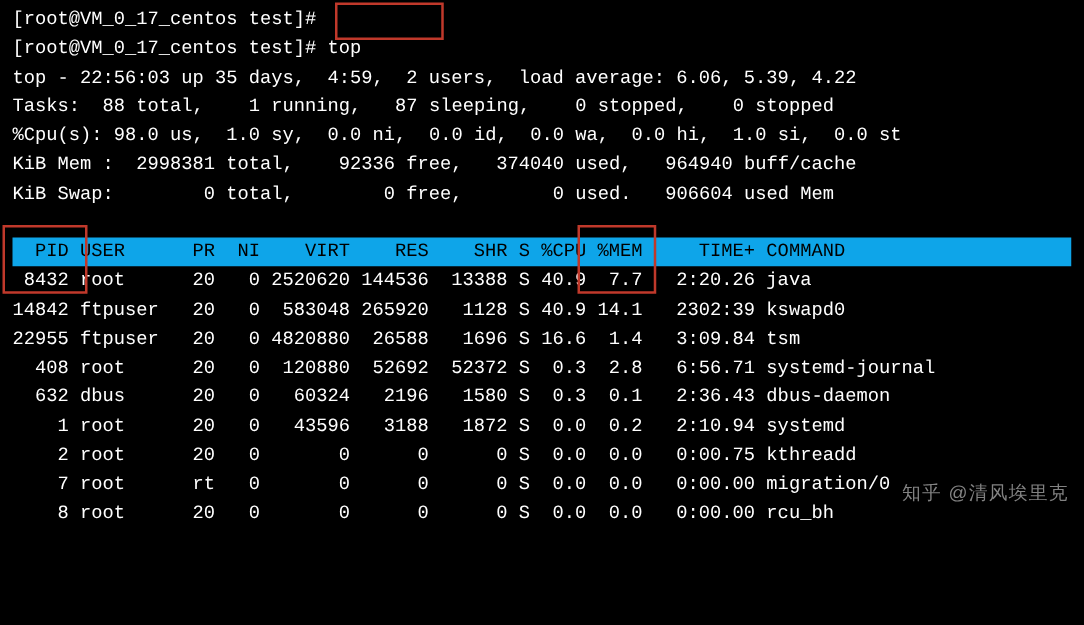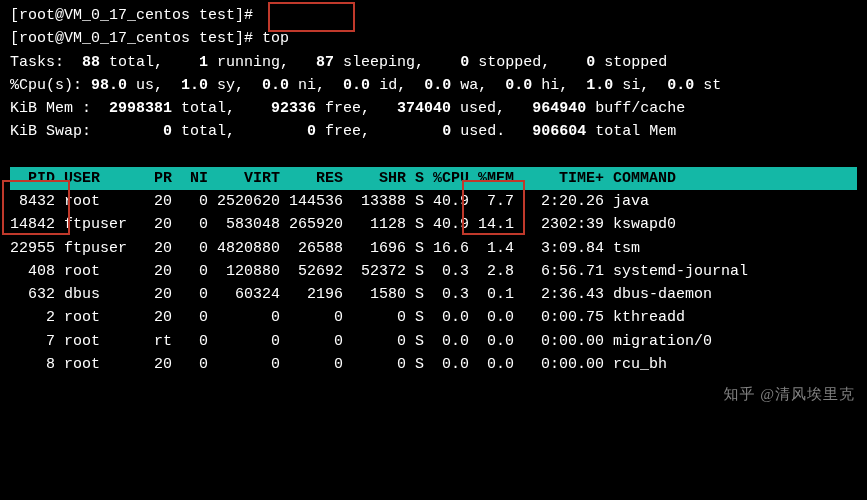--- a/index.html
+++ b/index.html
@@ -1,51 +1,53 @@
 <!DOCTYPE html>
 <html><head>
 <meta charset="utf-8">
 <style>
   html,body{margin:0;padding:0;background:#000;color:#fff;font-family:"Courier New",monospace;font-size:15px;line-height:1.55;overflow:hidden}
   .screen{width:867px;height:420px;position:relative;padding:4px 10px;box-sizing:border-box}
-  .b{font-weight:bold}
+  .b{font-weight:normal}
   .line{white-space:pre}
-  .hdr{background:#14b8a6;color:#000;display:block;white-space:pre}
+  .hdr{background:#0ea5e9;color:#000;display:block;white-space:pre}
   .hl-box{position:absolute;border:2px solid #c0392b;box-sizing:border-box;pointer-events:none}
   #hl1{left:268px;top:2px;width:87px;height:30px}
   #hl2{left:2px;top:180px;width:68px;height:55px}
   #hl3{left:462px;top:180px;width:63px;height:55px}
-  .watermark{position:absolute;right:12px;bottom:14px;color:#999;font-family:Liberation Serif, serif;font-size:15px;opacity:.85;pointer-events:none;letter-spacing:1px}
+  .watermark{position:absolute;right:12px;bottom:14px;color:#999;font-family:Liberation Sans, sans-serif;font-size:15px;opacity:.85;pointer-events:none;letter-spacing:1px}
 </style>
 </head>
 <body>
 
 <div class="screen">
 
   <div class="line"><span>[root@VM_0_17_centos test]#</span></div>
   <div class="line"><span>[root@VM_0_17_centos test]# </span><span>top</span></div>
 
+  <div class="line">top - 22:56:03 up 35 days,  4:59,  2 users,  load average: 6.06, 5.39, 4.22</div>
 
   <div class="line"><span>Tasks:  </span><span class="b">88 </span><span>total,    </span><span class="b">1 </span><span>running,   </span><span class="b">87 </span><span>sleeping,    </span><span class="b">0 </span><span>stopped,    </span><span class="b">0 </span><span>stopped</span></div>
 
   <div class="line"><span>%Cpu(s): </span><span class="b">98.0 </span><span>us,  </span><span class="b">1.0 </span><span>sy,  </span><span class="b">0.0 </span><span>ni,  </span><span class="b">0.0 </span><span>id,  </span><span class="b">0.0 </span><span>wa,  </span><span class="b">0.0 </span><span>hi,  </span><span class="b">1.0 </span><span>si,  </span><span class="b">0.0 </span><span>st</span></div>
 
   <div class="line"><span>KiB Mem :  </span><span class="b">2998381 </span><span>total,    </span><span class="b">92336 </span><span>free,   </span><span class="b">374040 </span><span>used,   </span><span class="b">964940 </span><span>buff/cache</span></div>
 
-  <div class="line"><span>KiB Swap:        </span><span class="b">0 </span><span>total,        </span><span class="b">0 </span><span>free,        </span><span class="b">0 </span><span>used.   </span><span class="b">906604 </span><span>total Mem</span></div>
+  <div class="line"><span>KiB Swap:        </span><span class="b">0 </span><span>total,        </span><span class="b">0 </span><span>free,        </span><span class="b">0 </span><span>used.   </span><span class="b">906604 </span><span>used Mem</span></div>
 
   <div class="line">&nbsp;</div>
 
   <span class="hdr b">  PID USER      PR  NI    VIRT    RES    SHR S %CPU %MEM     TIME+ COMMAND         </span>
 
   <div class="line"> 8432 root      20   0 2520620 144536  13388 S 40.9  7.7   2:20.26 java</div>
   <div class="line">14842 ftpuser   20   0  583048 265920   1128 S 40.9 14.1   2302:39 kswapd0</div>
   <div class="line">22955 ftpuser   20   0 4820880  26588   1696 S 16.6  1.4   3:09.84 tsm</div>
   <div class="line">  408 root      20   0  120880  52692  52372 S  0.3  2.8   6:56.71 systemd-journal</div>
   <div class="line">  632 dbus      20   0   60324   2196   1580 S  0.3  0.1   2:36.43 dbus-daemon</div>
+  <div class="line">    1 root      20   0   43596   3188   1872 S  0.0  0.2   2:10.94 systemd</div>
   <div class="line">    2 root      20   0       0      0      0 S  0.0  0.0   0:00.75 kthreadd</div>
   <div class="line">    7 root      rt   0       0      0      0 S  0.0  0.0   0:00.00 migration/0</div>
   <div class="line">    8 root      20   0       0      0      0 S  0.0  0.0   0:00.00 rcu_bh</div>
 
   <div id="hl1" class="hl-box"></div>
   <div id="hl2" class="hl-box"></div>
   <div id="hl3" class="hl-box"></div>
 
   <div class="watermark">知乎 @清风埃里克</div>
 </div>

